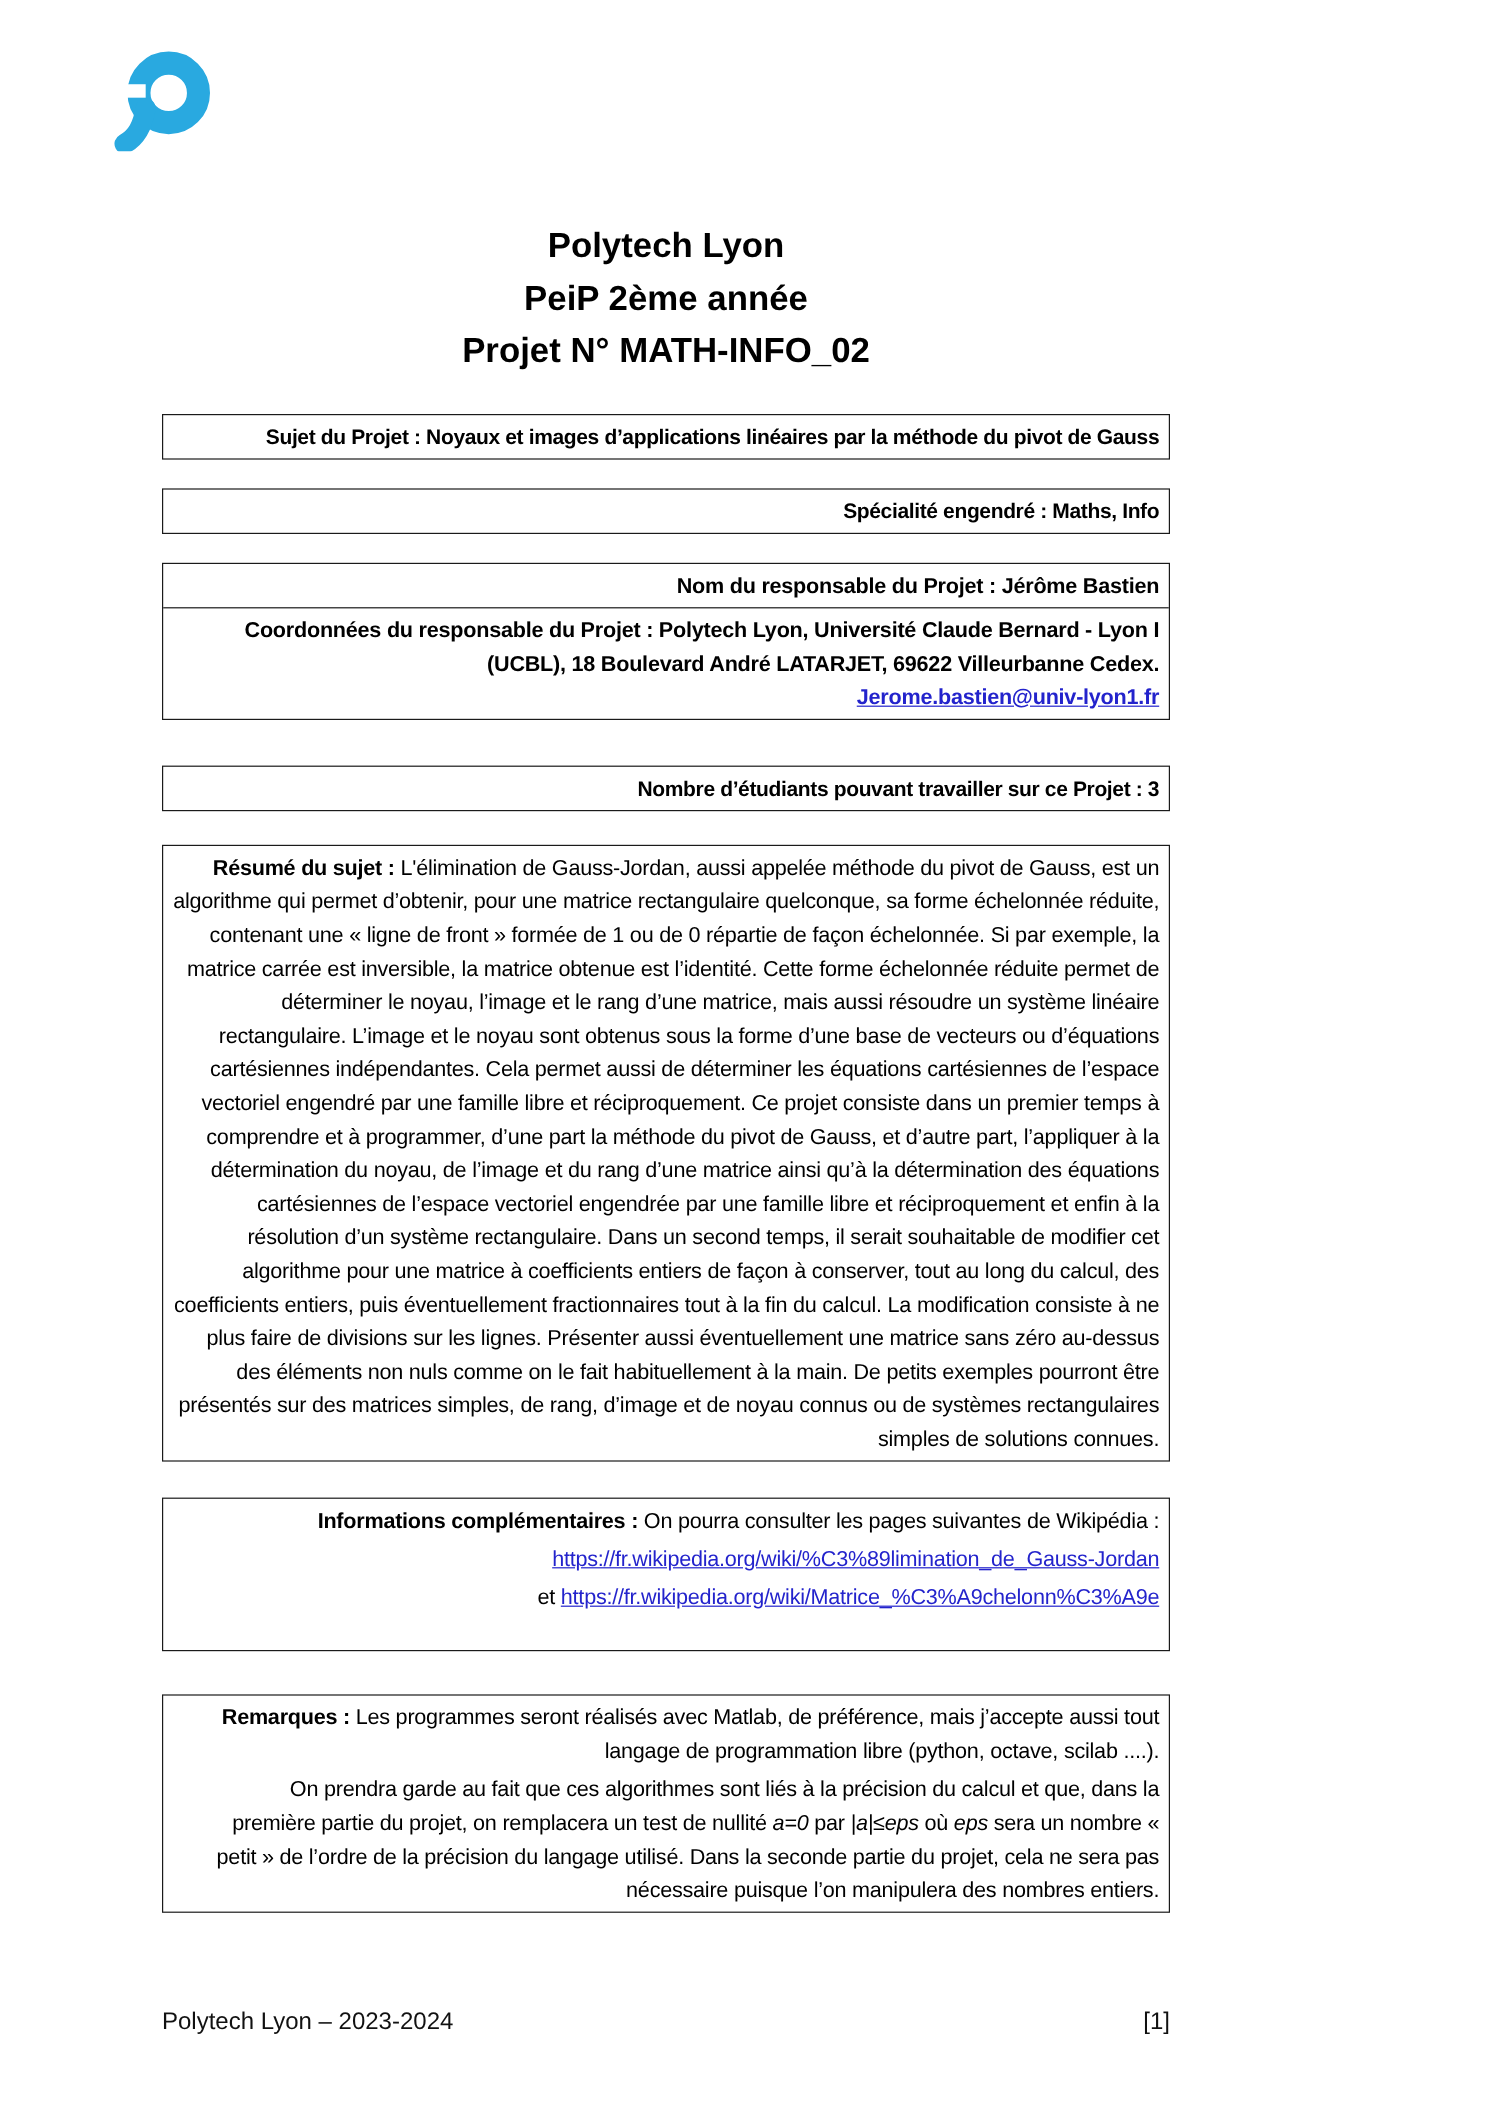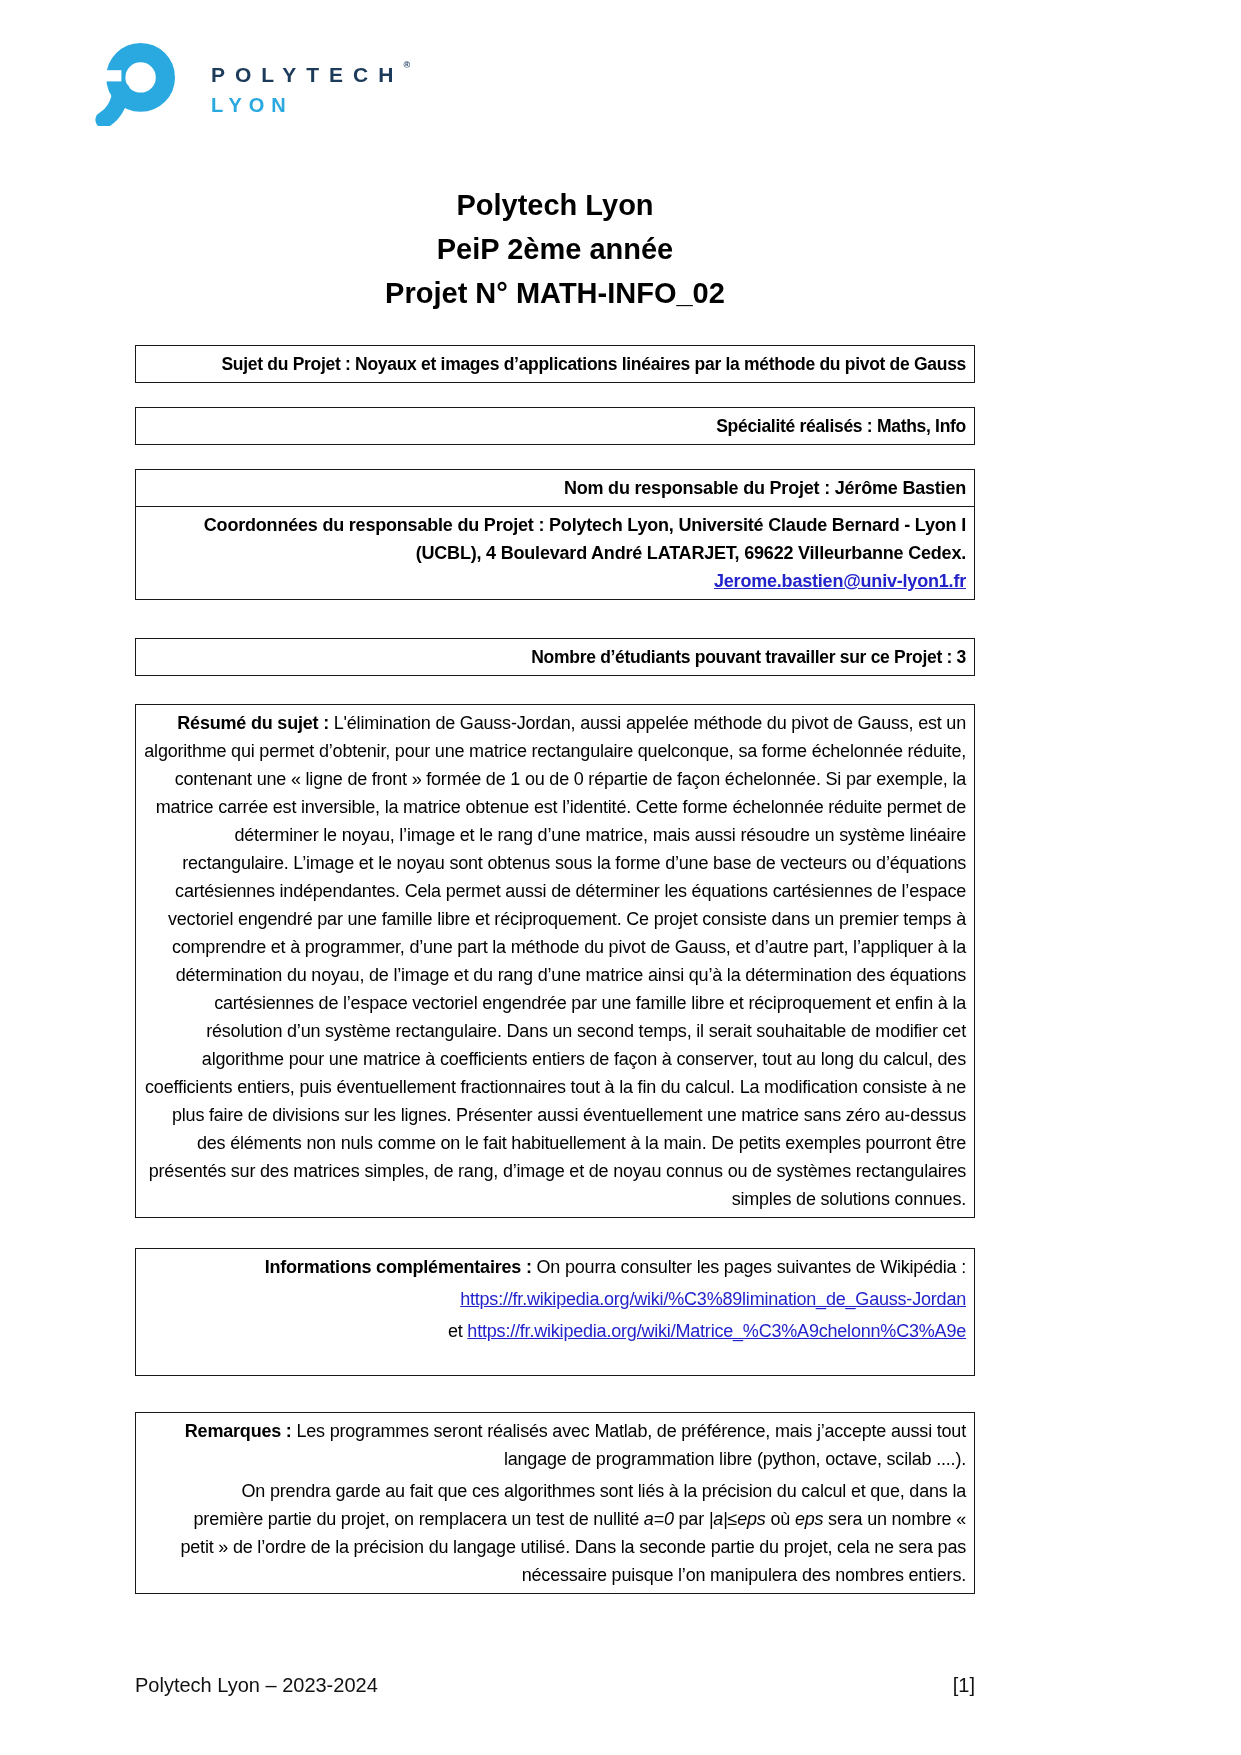--- a/index.html
+++ b/index.html
@@ -66,48 +66,44 @@
 <body>
 
 <div class="page">
 
   <div class="logo">
     <svg width="80" height="86" viewBox="0 0 100 106" aria-hidden="true">
       <circle cx="57" cy="46" r="31" fill="none" stroke="#29A9E0" style="stroke:var(--logo_blue)" stroke-width="24"></circle>
       <rect x="0" y="37" width="33" height="14" fill="#ffffff"></rect>
       <path d="M33,62 C30,80 24,92 11,99" fill="none" stroke="#29A9E0" style="stroke:var(--logo_blue)" stroke-width="21" stroke-linecap="round"></path>
     </svg>
-    <div class="logo-text">
-      <div class="brand"><span>POLYTECH</span><sup>®</sup></div>
-      <div class="city">LYON</div>
-    </div>
   </div>
 
   <div class="title-block">
     <div>Polytech Lyon</div>
     <div>PeiP 2ème année</div>
     <div>Projet N° MATH-INFO_02</div>
   </div>
 
   <div class="content">
 
     <div class="box box-single">
       <span>Sujet du Projet : Noyaux et images d’applications linéaires par la méthode du pivot de Gauss</span>
     </div>
 
     <div class="box box-single gap-sm">
-      <span>Spécialité réalisés : Maths, Info</span>
+      <span>Spécialité engendré : Maths, Info</span>
     </div>
 
     <div class="box gap-sm">
       <div class="row-split bold">
         <span>Nom du responsable du Projet : Jérôme Bastien</span>
       </div>
       <div class="bold">
-        <span>Coordonnées du responsable du Projet : Polytech Lyon, Université Claude Bernard - Lyon I (UCBL), 4 Boulevard André LATARJET, 69622 Villeurbanne Cedex.</span><br>
+        <span>Coordonnées du responsable du Projet : Polytech Lyon, Université Claude Bernard - Lyon I (UCBL), 18 Boulevard André LATARJET, 69622 Villeurbanne Cedex.</span><br>
         <span class="link bold">Jerome.bastien@univ-lyon1.fr</span>
       </div>
     </div>
 
     <div class="box box-single gap-md">
       <span>Nombre d’étudiants pouvant travailler sur ce Projet : 3</span>
     </div>
 
     <div class="box gap-lg">
       <p class="para"><span class="bold">Résumé du sujet :</span><span> L'élimination de Gauss-Jordan, aussi appelée méthode du pivot de Gauss, est un algorithme qui permet d’obtenir, pour une matrice rectangulaire quelconque, sa forme échelonnée réduite, contenant une « ligne de front » formée de 1 ou de 0 répartie de façon échelonnée. Si par exemple, la matrice carrée est inversible, la matrice obtenue est l’identité. Cette forme échelonnée réduite permet de déterminer le noyau, l’image et le rang d’une matrice, mais aussi résoudre un système linéaire rectangulaire. L’image et le noyau sont obtenus sous la forme d’une base de vecteurs ou d’équations cartésiennes indépendantes. Cela permet aussi de déterminer les équations cartésiennes de l’espace vectoriel engendré par une famille libre et réciproquement. Ce projet consiste dans un premier temps à comprendre et à programmer, d’une part la méthode du pivot de Gauss, et d’autre part, l’appliquer à la détermination du noyau, de l’image et du rang d’une matrice ainsi qu’à la détermination des équations cartésiennes de l’espace vectoriel engendrée par une famille libre et réciproquement et enfin à la résolution d’un système rectangulaire. Dans un second temps, il serait souhaitable de modifier cet algorithme pour une matrice à coefficients entiers de façon à conserver, tout au long du calcul, des coefficients entiers, puis éventuellement fractionnaires tout à la fin du calcul. La modification consiste à ne plus faire de divisions sur les lignes. Présenter aussi éventuellement une matrice sans zéro au-dessus des éléments non nuls comme on le fait habituellement à la main. De petits exemples pourront être présentés sur des matrices simples, de rang, d’image et de noyau connus ou de systèmes rectangulaires simples de solutions connues.</span></p>

